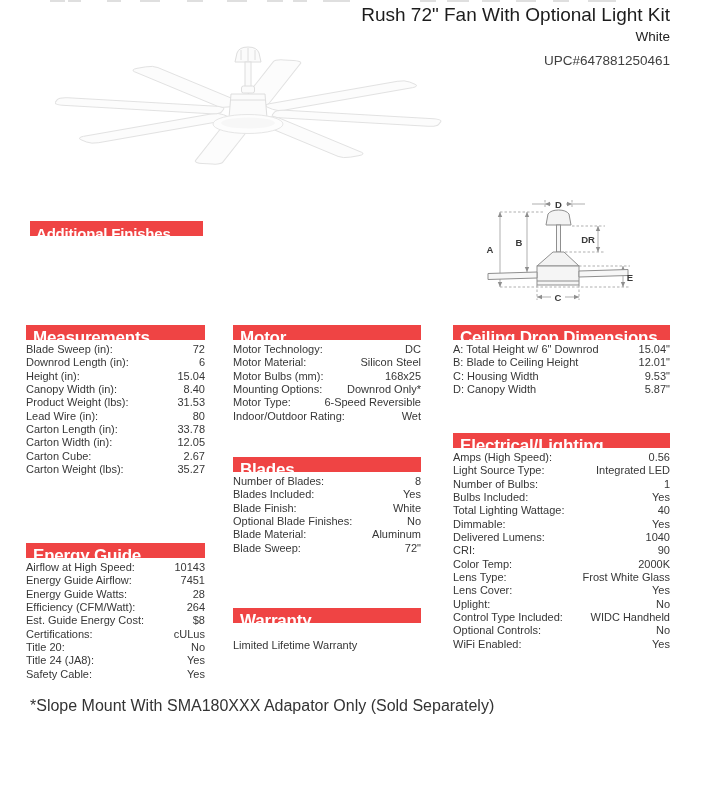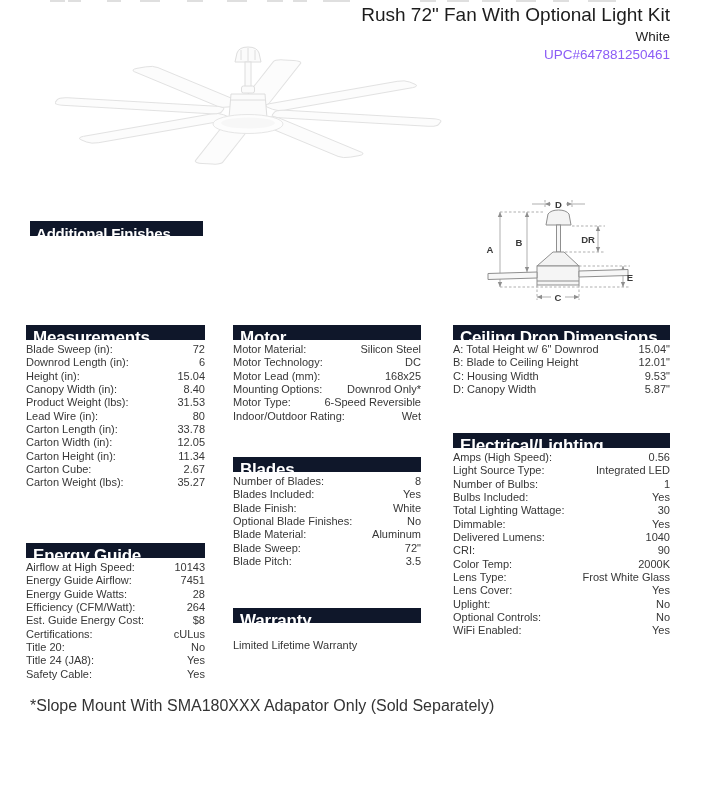--- a/index.html
+++ b/index.html
@@ -6,29 +6,29 @@
   .page{position:relative;width:720px;height:798px;background:#fff;overflow:hidden;
         font-family:"Liberation Sans",sans-serif;color:#373737;}
 
   
   .artifact{position:absolute;top:0;height:2px;background:#d9d9d9;opacity:.85;}
 
   
   .titleblock{position:absolute;top:4px;right:50px;text-align:right;}
   .title{font-size:19px;line-height:22px;color:#1c1c1c;font-weight:400;}
   .finish{font-size:13.5px;line-height:16px;margin-top:3px;color:#222;}
-  .upc{font-size:13.5px;line-height:16px;margin-top:2px;color:#8b5cf6;}
+  .upc{font-size:13.5px;line-height:16px;margin-top:8px;color:#404040;}
 
   
   .fan-svg{position:absolute;left:55px;top:42px;width:400px;height:124px;}
   .diagram-svg{position:absolute;left:462px;top:197px;width:215px;height:114px;}
 
   
   .sec{position:absolute;}
-  .sec-header{background:#0f172a;color:#ffffff;font-weight:bold;font-size:17px;
+  .sec-header{background:#ef4444;color:#ffffff;font-weight:bold;font-size:17px;
               line-height:25px;height:15px;padding-left:7px;letter-spacing:-0.2px;
               white-space:nowrap;overflow:hidden;}
   .rows{margin-top:3px;}
   .row{display:flex;justify-content:space-between;font-size:11px;line-height:13.35px;color:#373737;}
   .lbl{white-space:nowrap;}
   .val{text-align:right;white-space:nowrap;padding-left:6px;}
 
   #sec-finishes{left:30px;top:221px;width:173px;}
   #sec-finishes .sec-header{font-size:15px;padding-left:6px;}
   .model{font-size:11px;font-weight:bold;line-height:13px;color:#3a3a3a;}
@@ -213,24 +213,20 @@
       </div>
         <div class="row">
         <span class="lbl">Carton Length (in):</span>
         <span class="val">33.78</span>
       </div>
         <div class="row">
         <span class="lbl">Carton Width (in):</span>
         <span class="val">12.05</span>
       </div>
         <div class="row">
-        <span class="lbl">Carton Height (in):</span>
-        <span class="val">11.34</span>
-      </div>
-        <div class="row">
         <span class="lbl">Carton Cube:</span>
         <span class="val">2.67</span>
       </div>
         <div class="row">
         <span class="lbl">Carton Weight (lbs):</span>
         <span class="val">35.27</span>
       </div>
       </div>
   </section>
 
@@ -275,29 +271,29 @@
         <span class="val">Yes</span>
       </div>
       </div>
   </section>
 
   <section class="sec" id="sec-motor">
     <div class="sec-header">Motor</div>
     <div class="rows">
 
     <div class="row">
+        <span class="lbl">Motor Technology:</span>
+        <span class="val">DC</span>
+      </div>
+        <div class="row">
         <span class="lbl">Motor Material:</span>
         <span class="val">Silicon Steel</span>
       </div>
         <div class="row">
-        <span class="lbl">Motor Technology:</span>
-        <span class="val">DC</span>
-      </div>
-        <div class="row">
-        <span class="lbl">Motor Lead (mm):</span>
+        <span class="lbl">Motor Bulbs (mm):</span>
         <span class="val">168x25</span>
       </div>
         <div class="row">
         <span class="lbl">Mounting Options:</span>
         <span class="val">Downrod Only*</span>
       </div>
         <div class="row">
         <span class="lbl">Motor Type:</span>
         <span class="val">6-Speed Reversible</span>
       </div>
@@ -328,24 +324,20 @@
         <span class="lbl">Optional Blade Finishes:</span>
         <span class="val">No</span>
       </div>
         <div class="row">
         <span class="lbl">Blade Material:</span>
         <span class="val">Aluminum</span>
       </div>
         <div class="row">
         <span class="lbl">Blade Sweep:</span>
         <span class="val">72"</span>
-      </div>
-        <div class="row">
-        <span class="lbl">Blade Pitch:</span>
-        <span class="val">3.5</span>
       </div>
       </div>
   </section>
 
   <section class="sec" id="sec-warranty">
     <div class="sec-header">Warranty</div>
     <div class="warranty-note">Limited Lifetime Warranty</div>
   </section>
 
   <section class="sec" id="sec-ceiling">
@@ -386,21 +378,21 @@
         <div class="row">
         <span class="lbl">Number of Bulbs:</span>
         <span class="val">1</span>
       </div>
         <div class="row">
         <span class="lbl">Bulbs Included:</span>
         <span class="val">Yes</span>
       </div>
         <div class="row">
         <span class="lbl">Total Lighting Wattage:</span>
-        <span class="val">30</span>
+        <span class="val">40</span>
       </div>
         <div class="row">
         <span class="lbl">Dimmable:</span>
         <span class="val">Yes</span>
       </div>
         <div class="row">
         <span class="lbl">Delivered Lumens:</span>
         <span class="val">1040</span>
       </div>
         <div class="row">
@@ -417,20 +409,24 @@
       </div>
         <div class="row">
         <span class="lbl">Lens Cover:</span>
         <span class="val">Yes</span>
       </div>
         <div class="row">
         <span class="lbl">Uplight:</span>
         <span class="val">No</span>
       </div>
         <div class="row">
+        <span class="lbl">Control Type Included:</span>
+        <span class="val">WIDC Handheld</span>
+      </div>
+        <div class="row">
         <span class="lbl">Optional Controls:</span>
         <span class="val">No</span>
       </div>
         <div class="row">
         <span class="lbl">WiFi Enabled:</span>
         <span class="val">Yes</span>
       </div>
       </div>
   </section>
 

